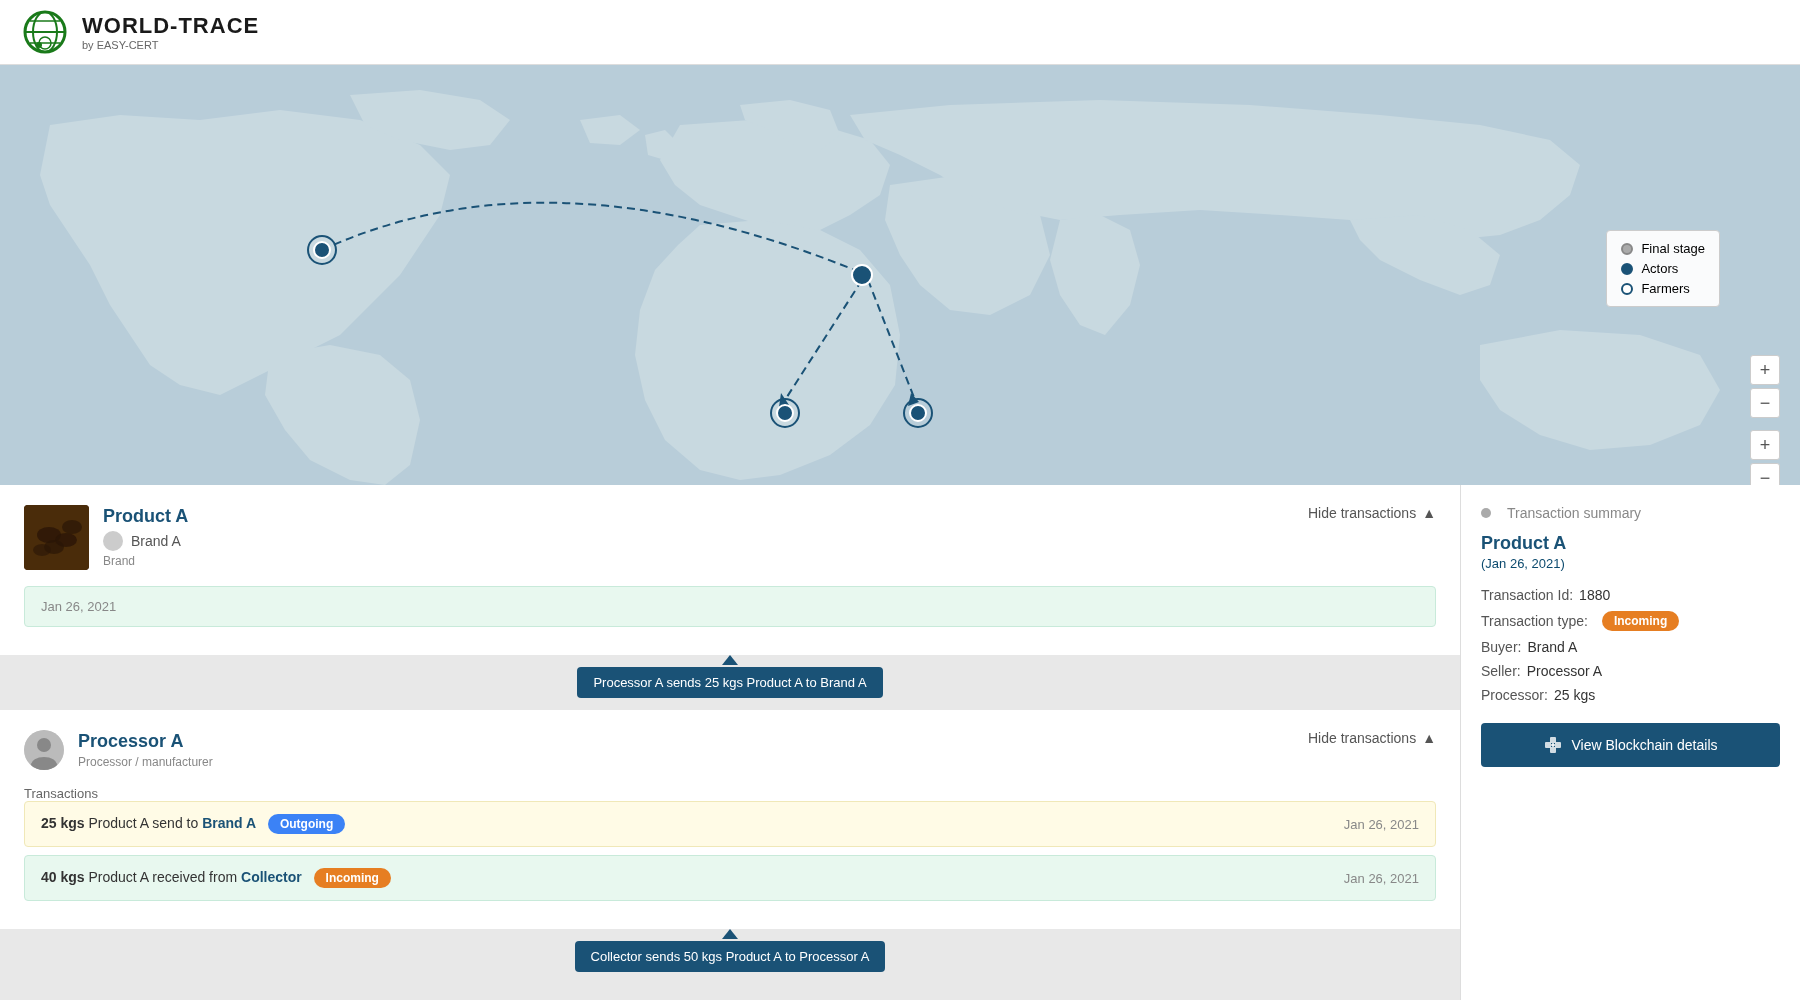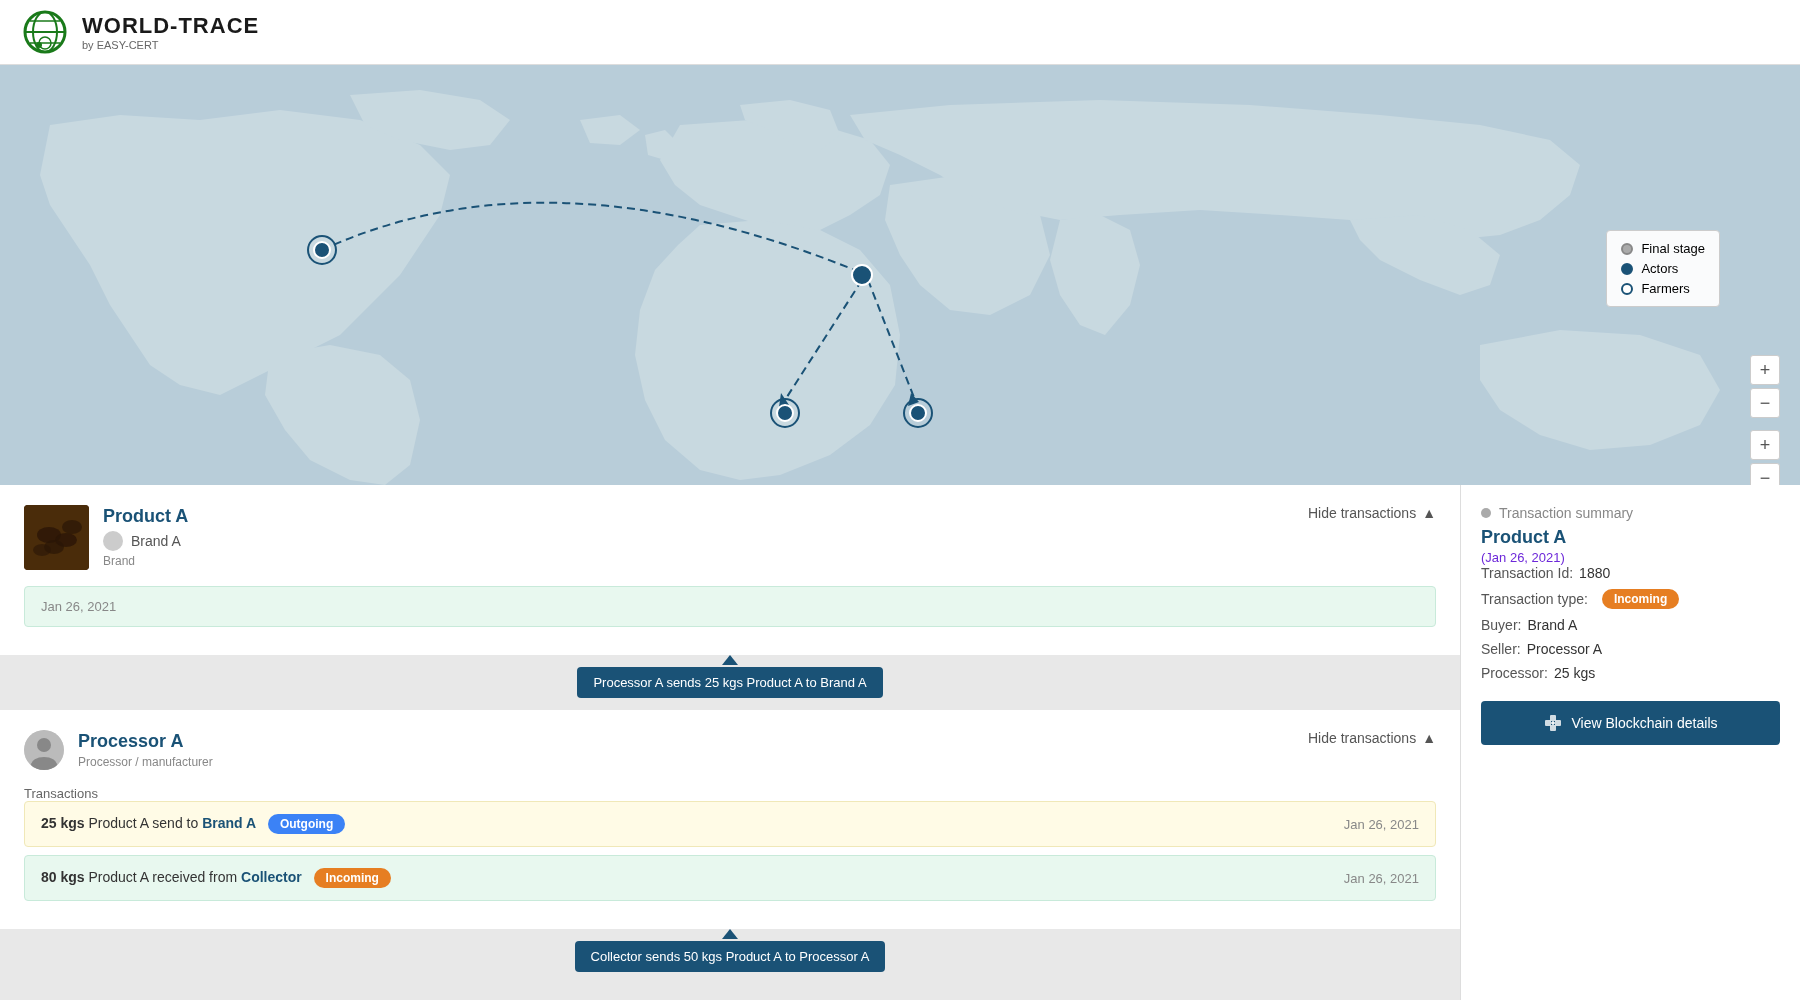--- a/index.html
+++ b/index.html
@@ -237,39 +237,40 @@
       width: 340px;
       flex-shrink: 0;
       background: white;
       padding: 20px;
       border-left: 1px solid #ddd;
       overflow-y: auto;
     }
     .summary-header {
       display: flex;
       align-items: center;
-      gap: 8px;
+      gap: 16px;
       color: #888;
       font-size: 14px;
-      margin-bottom: 6px;
+      margin-bottom: 12px;
     }
     .summary-dot {
       width: 10px; height: 10px;
       background: #aaa;
       border-radius: 50%;
     }
     .summary-product-title {
       font-size: 18px;
       font-weight: bold;
       color: #1a5276;
       margin-bottom: 2px;
     }
     .summary-date {
-      color: #6d28d9;
+      color: #0c4a6e;
       font-size: 13px;
+      margin-bottom: 16px;
     }
     .summary-row {
       font-size: 14px;
       color: #333;
       margin-bottom: 8px;
       display: flex;
       align-items: center;
       gap: 6px;
       flex-wrap: wrap;
     }
@@ -476,21 +477,21 @@
             <span style="font-weight:bold;color:#1a5276">Brand A</span>
           </span>
           <span class="badge outgoing">Outgoing</span>
         </div>
         <span class="transaction-date">Jan 26, 2021</span>
       </div>
 
       <div class="transaction-row">
         <div>
           <span class="transaction-text">
-            <span style="font-weight:bold">80 kgs</span>
+            <span style="font-weight:bold">40 kgs</span>
             <span> </span>
             <span>Product A received from</span>
             <span> </span>
             <span style="font-weight:bold;color:#1a5276">Collector</span>
           </span>
           <span class="badge incoming">Incoming</span>
         </div>
         <span class="transaction-date">Jan 26, 2021</span>
       </div>
     </div>

